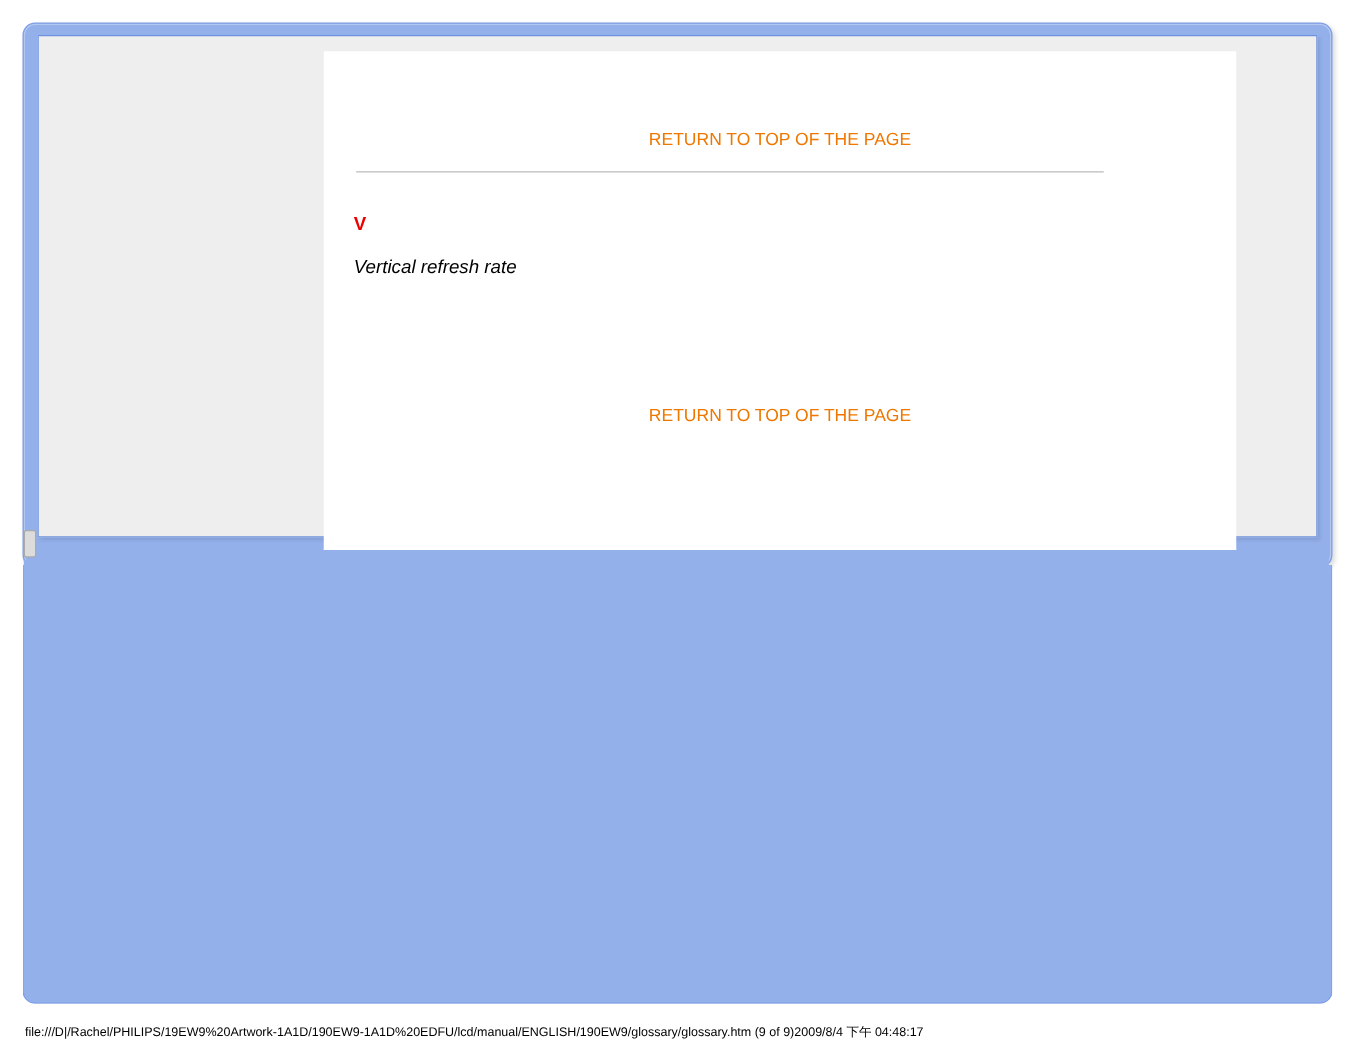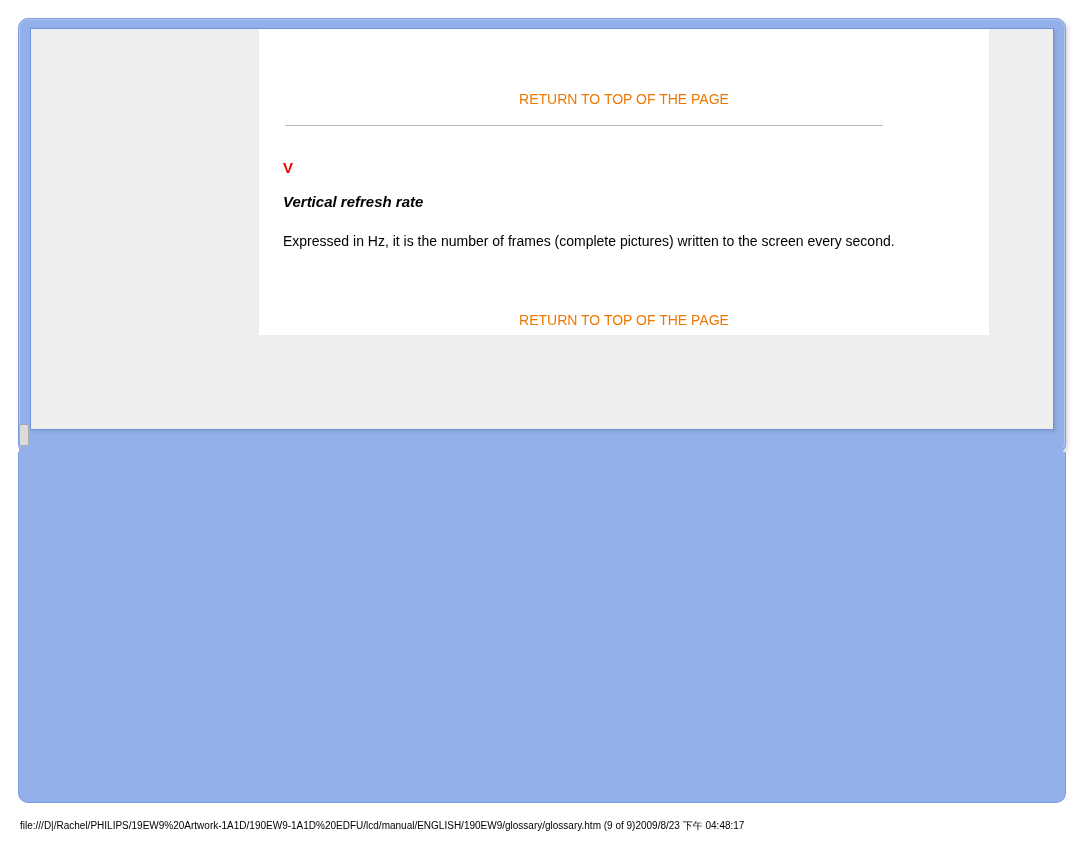--- a/index.html
+++ b/index.html
@@ -38,23 +38,23 @@
     top: 28px;
     width: 1022px;
     height: 400px;
     background: #eeeeee;
     border: 1px solid #6f92df;
     box-shadow: 2px 2px 3px rgba(0,0,0,0.1);
   }
   .content-area {
     position: absolute;
     left: 228px;
-    top: 0;
+    top: 12px;
     width: 730px;
-    height: 306px;
+    height: 399px;
     background: #ffffff;
   }
   .return-link {
     color: #ee7700;
     font-size: 14px;
     text-align: center;
     display: block;
     text-decoration: none;
   }
   .return-link-1 {
@@ -83,21 +83,21 @@
     top: 130px;
     color: #ee0000;
     font-weight: bold;
     font-size: 15px;
   }
   .term {
     position: absolute;
     left: 24px;
     top: 164px;
     font-style: italic;
-    font-weight: bold;
+    font-weight: normal;
     font-size: 15px;
     color: #000;
   }
   .definition {
     position: absolute;
     left: 24px;
     top: 204px;
     font-size: 14px;
     color: #000;
     width: 670px;
@@ -156,22 +156,21 @@
   <div class="content-area">
 
     <a class="return-link return-link-1">RETURN TO TOP OF THE PAGE</a>
 
     <div class="hr"></div>
 
     <div class="section-letter">V</div>
 
     <div class="term">Vertical refresh rate</div>
 
-    <div class="definition">Expressed in Hz, it is the number of frames (complete pictures) written to the screen every second.</div>
 
     <a class="return-link return-link-2">RETURN TO TOP OF THE PAGE</a>
 
   </div>
 </div>
 
 <div class="scroll-artifact"></div>
 
-<div class="footer">file:///D|/Rachel/PHILIPS/19EW9%20Artwork-1A1D/190EW9-1A1D%20EDFU/lcd/manual/ENGLISH/190EW9/glossary/glossary.htm (9 of 9)2009/8/23 下午 04:48:17</div>
+<div class="footer">file:///D|/Rachel/PHILIPS/19EW9%20Artwork-1A1D/190EW9-1A1D%20EDFU/lcd/manual/ENGLISH/190EW9/glossary/glossary.htm (9 of 9)2009/8/4 下午 04:48:17</div>
 
 </body></html>

